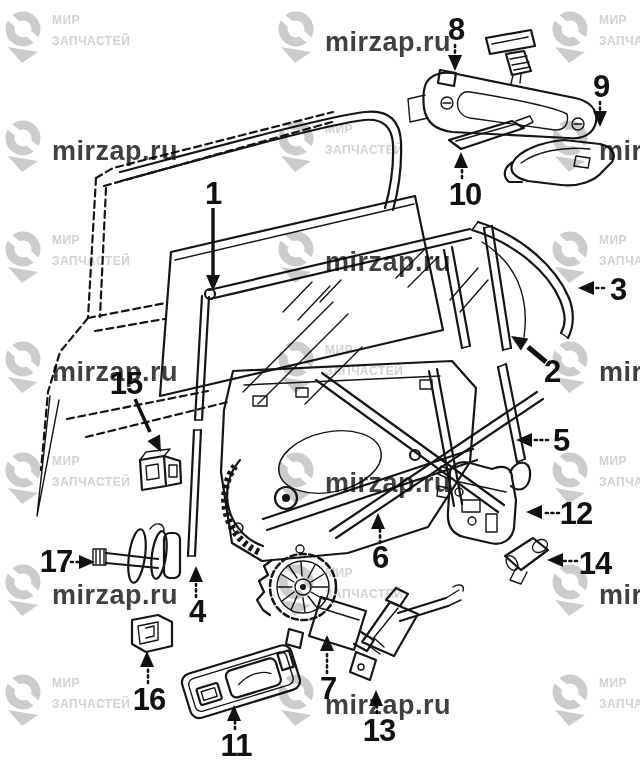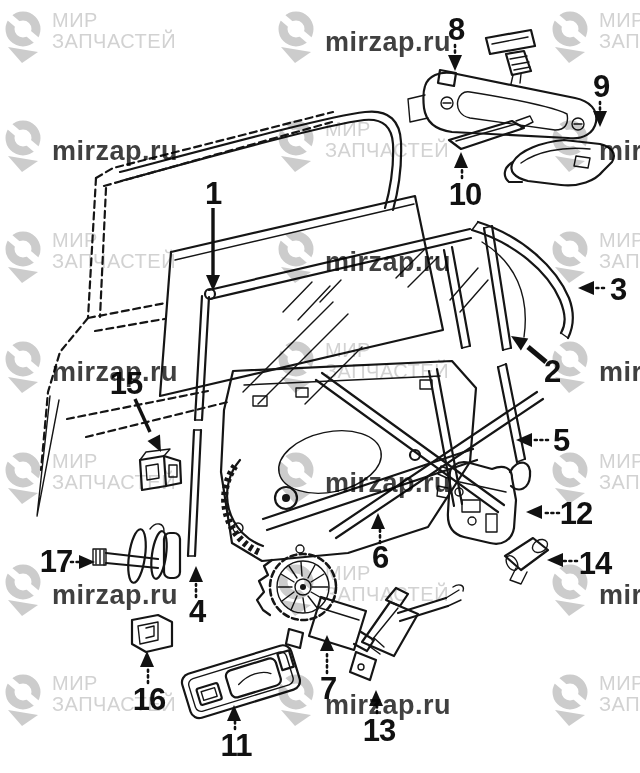--- a/index.html
+++ b/index.html
@@ -3,21 +3,21 @@
 <meta charset="utf-8">
 <style>
   html,body{margin:0;padding:0;background:#ffffff;}
   .screen{position:relative;width:640px;height:773px;background:#ffffff;overflow:hidden;
           font-family:"Liberation Sans",sans-serif;}
   #diagram,#callout-layer{position:absolute;left:0;top:0;}
   
   #watermark-layer{position:absolute;left:0;top:0;width:640px;height:773px;
                    pointer-events:none;mix-blend-mode:multiply;z-index:5;}
   .wm-tile{position:absolute;display:flex;align-items:flex-start;white-space:nowrap;}
-  .wm-brand{color:#d2d2d2;font-weight:normal;font-size:20px;line-height:21px;
+  .wm-brand{color:#d2d2d2;font-weight:bold;font-size:12px;line-height:21px;
             letter-spacing:.5px;margin-left:6px;padding-top:5px;}
   .wm-site{color:#404040;font-weight:bold;font-size:27px;letter-spacing:.5px;
            margin-left:6px;padding-top:22px;}
   
   .s1{fill:none;stroke:#151515;stroke-width:1.4;stroke-linecap:round;stroke-linejoin:round}
   .s2{fill:none;stroke:#151515;stroke-width:2.2;stroke-linecap:round;stroke-linejoin:round}
   .s3{fill:none;stroke:#151515;stroke-width:2.6;stroke-linecap:round}
   .dash{stroke-dasharray:7 4.5}
   .teeth{fill:none;stroke:#151515;stroke-width:7;stroke-dasharray:3.5 3.5}
   .wglass{fill:#ffffff}

